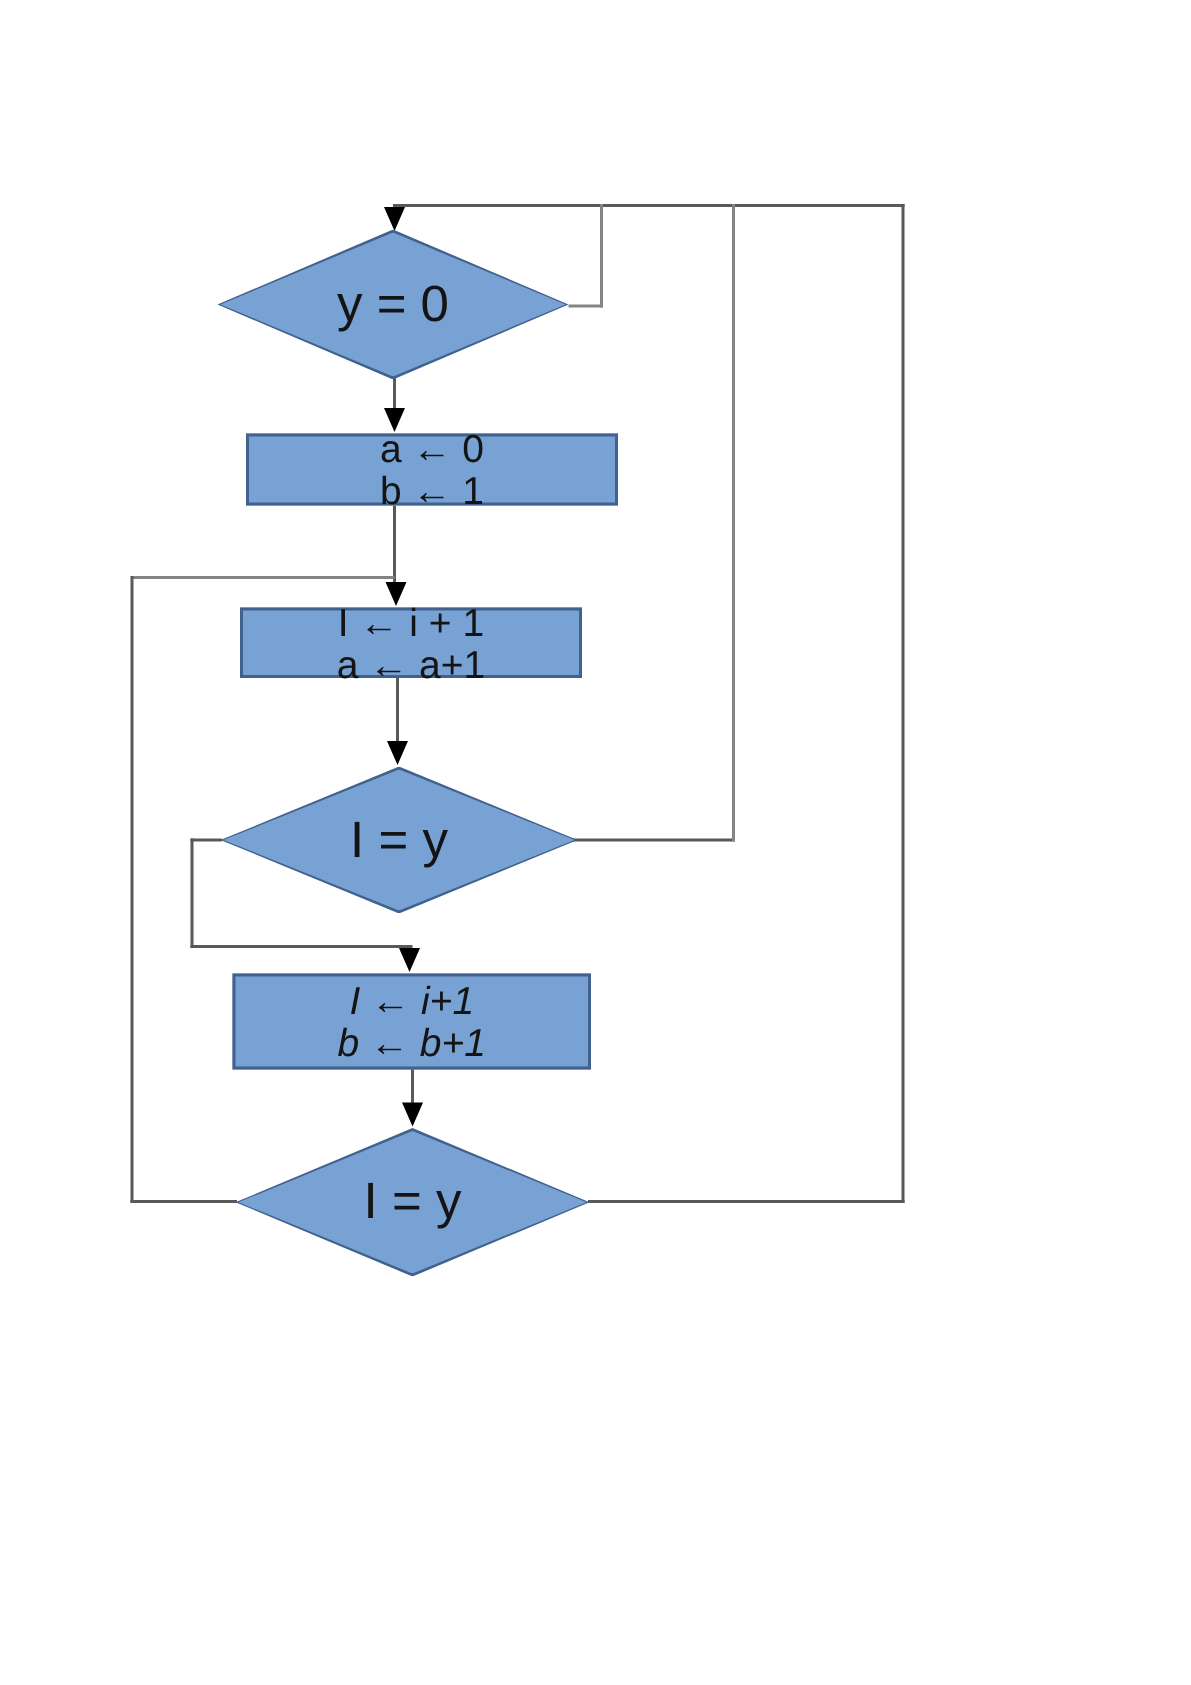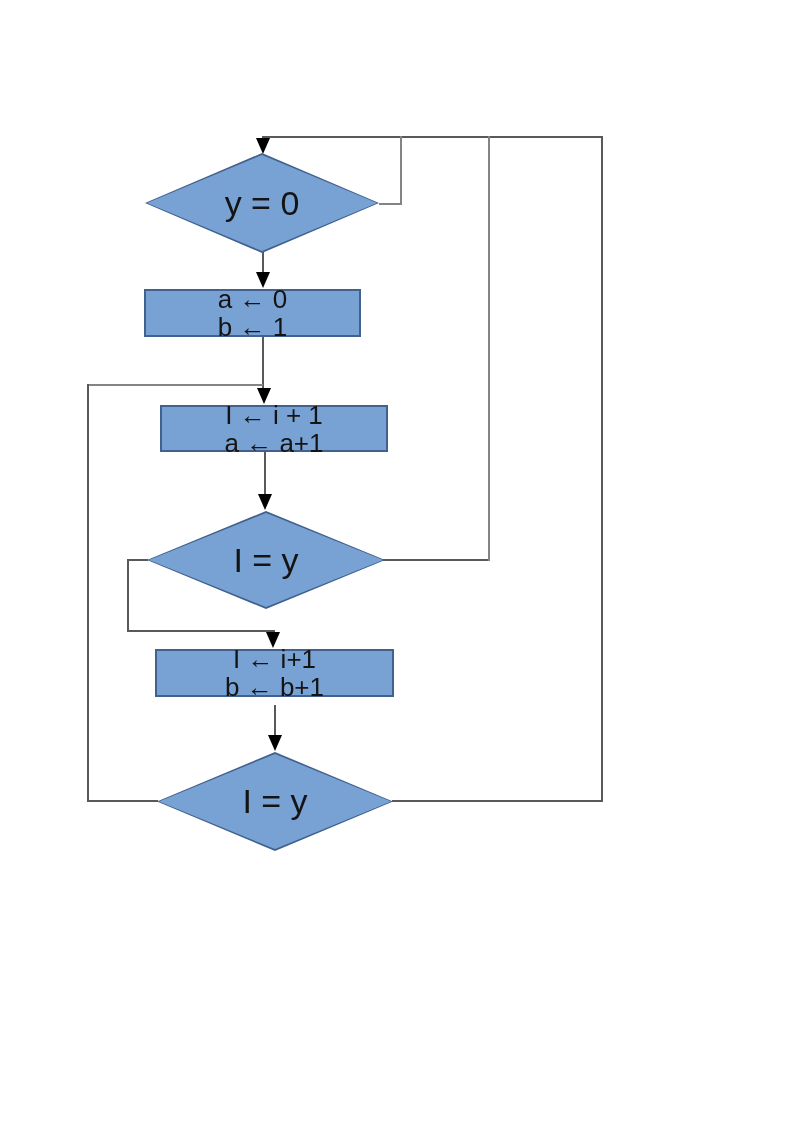--- a/index.html
+++ b/index.html
@@ -106,37 +106,37 @@
   <div class="arrow-down" style="left:258px; top:494px;"></div>
   <div class="arrow-down" style="left:266px; top:632px;"></div>
   <div class="arrow-down" style="left:268px; top:735px;"></div>
 
   <div class="node diamond" style="left:145px; top:153px; width:234px; height:100px;">
     <div class="bg"></div>
     <div class="fill"></div>
     <div class="label">y = 0</div>
   </div>
 
-  <div class="node proc" style="left:144px; top:289px; width:217px; height:48px;">
+  <div class="node proc" style="left:164px; top:289px; width:248px; height:48px;">
     <div class="tline">a ← 0</div>
     <div class="tline">b ← 1</div>
   </div>
 
   <div class="node proc" style="left:160px; top:405px; width:228px; height:47px;">
     <div class="tline">I ← i + 1</div>
     <div class="tline">a ← a+1</div>
   </div>
 
   <div class="node diamond" style="left:147px; top:511px; width:238px; height:98px;">
     <div class="bg"></div>
     <div class="fill"></div>
     <div class="label">I = y</div>
   </div>
 
-  <div class="node proc" style="left:155px; top:649px; width:239px; height:48px;">
+  <div class="node proc" style="left:155px; top:649px; width:239px; height:64px;font-style:italic;">
     <div class="tline">I ← i+1</div>
     <div class="tline">b ← b+1</div>
   </div>
 
   <div class="node diamond" style="left:157px; top:752px; width:236px; height:99px;">
     <div class="bg"></div>
     <div class="fill"></div>
     <div class="label">I = y</div>
   </div>
 

